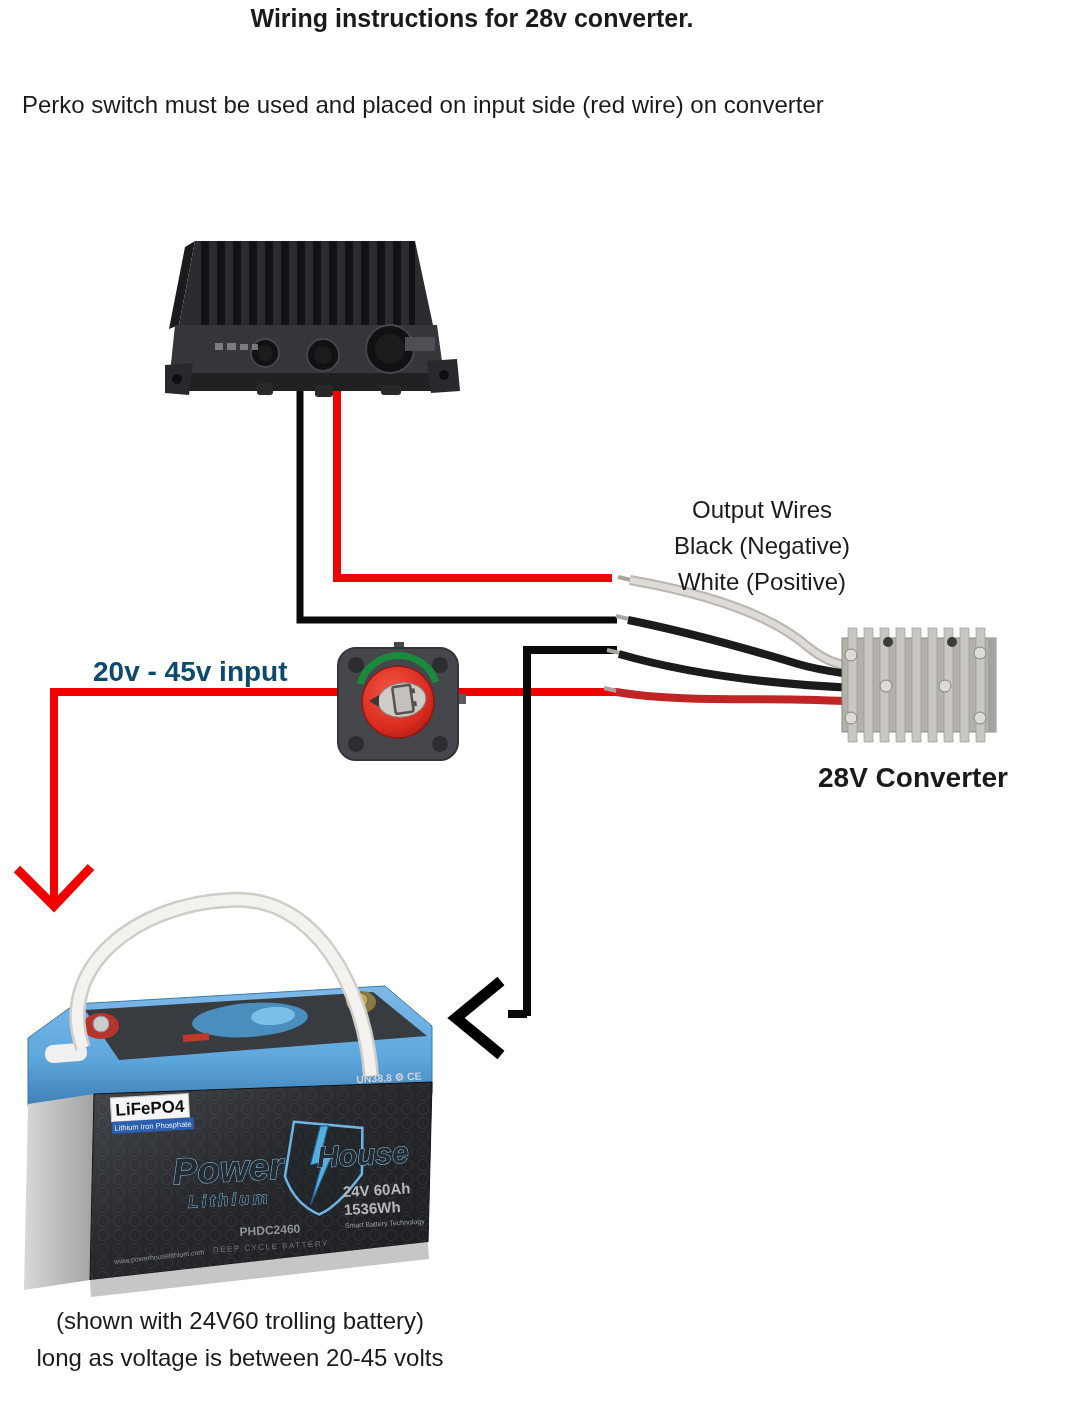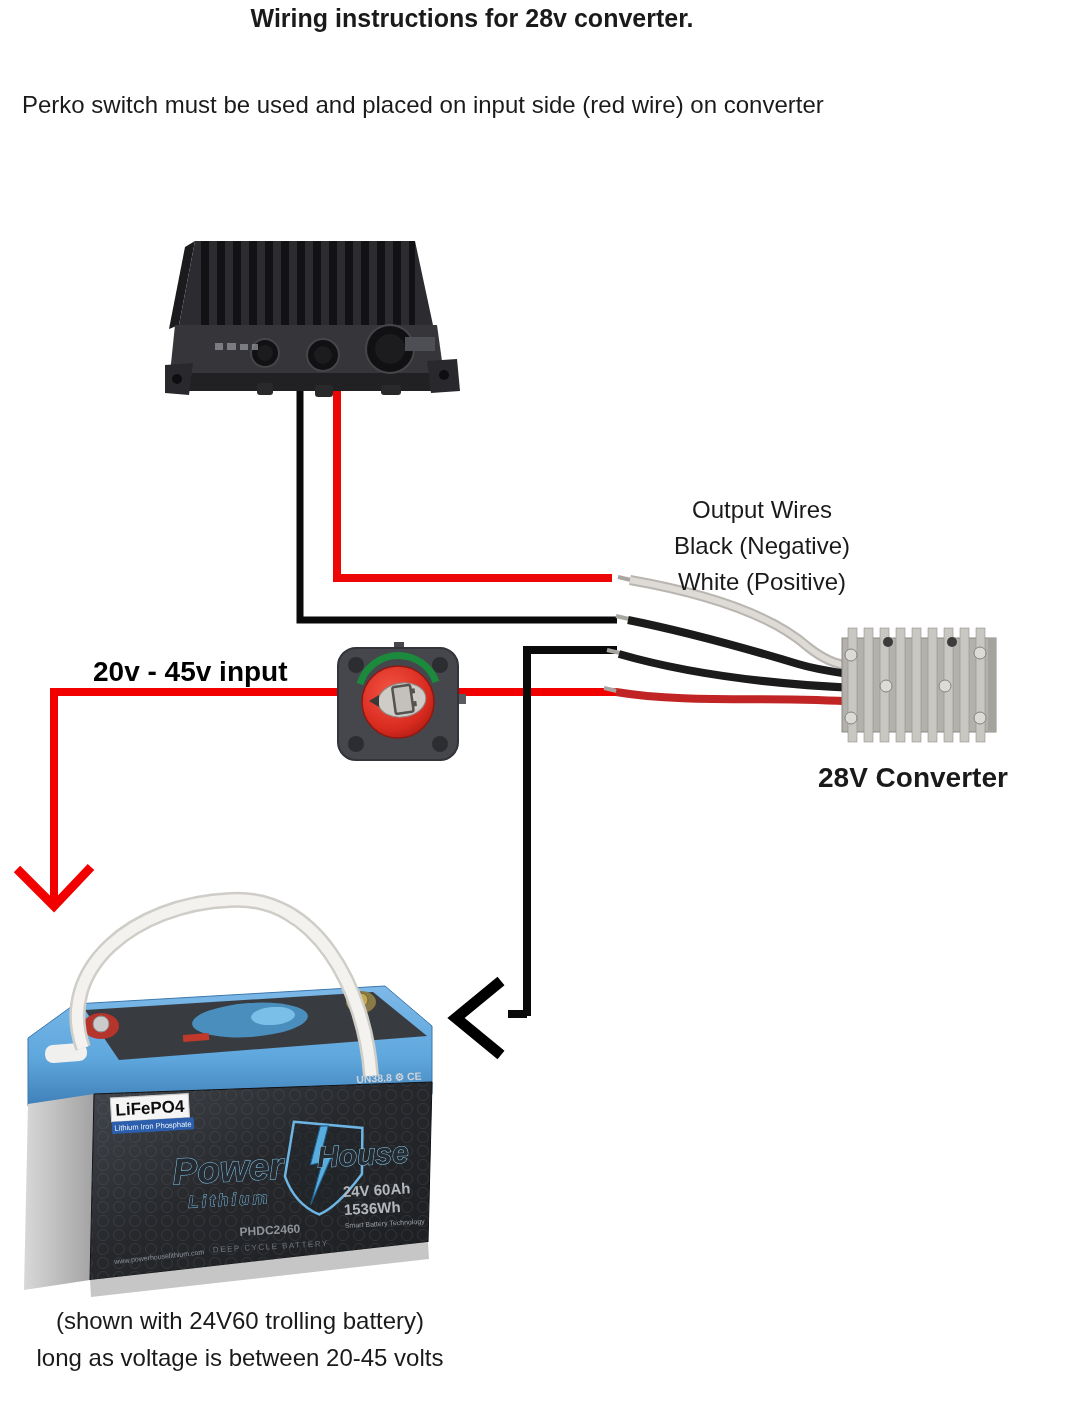--- a/index.html
+++ b/index.html
@@ -2,21 +2,21 @@
 <html><head>
 <meta charset="utf-8">
 <style>
   html,body{margin:0;padding:0;background:#ffffff;}
   body{width:1080px;height:1410px;position:relative;overflow:hidden;
        font-family:"Liberation Sans",sans-serif;color:#1a1a1a;}
   .abs{position:absolute;}
   .title{top:4px;left:0;width:944px;text-align:center;font-size:25px;font-weight:bold;z-index:6;}
   .intro{top:74px;left:22px;width:1030px;font-size:24px;line-height:38px;z-index:6;margin-top:12px;}
   .out-label{top:472px;left:612px;width:300px;text-align:center;font-size:24px;line-height:36px;z-index:6;margin-top:20px;}
-  .in-label{top:656px;left:93px;font-size:28px;font-weight:bold;color:#000000;z-index:6;}
+  .in-label{top:656px;left:93px;font-size:28px;font-weight:bold;color:#0c4a6e;z-index:6;}
   .conv-label{top:762px;left:818px;width:200px;font-size:28px;font-weight:bold;z-index:6;}
   .caption{top:1302px;left:0px;width:480px;text-align:center;font-size:24px;line-height:37px;z-index:6;}
   svg{display:block;}
   .z1{z-index:1}.z2{z-index:2}.z3{z-index:3}
 </style>
 </head>
 <body>
 
 <div class="abs title">Wiring instructions for 28v converter.</div>
 

